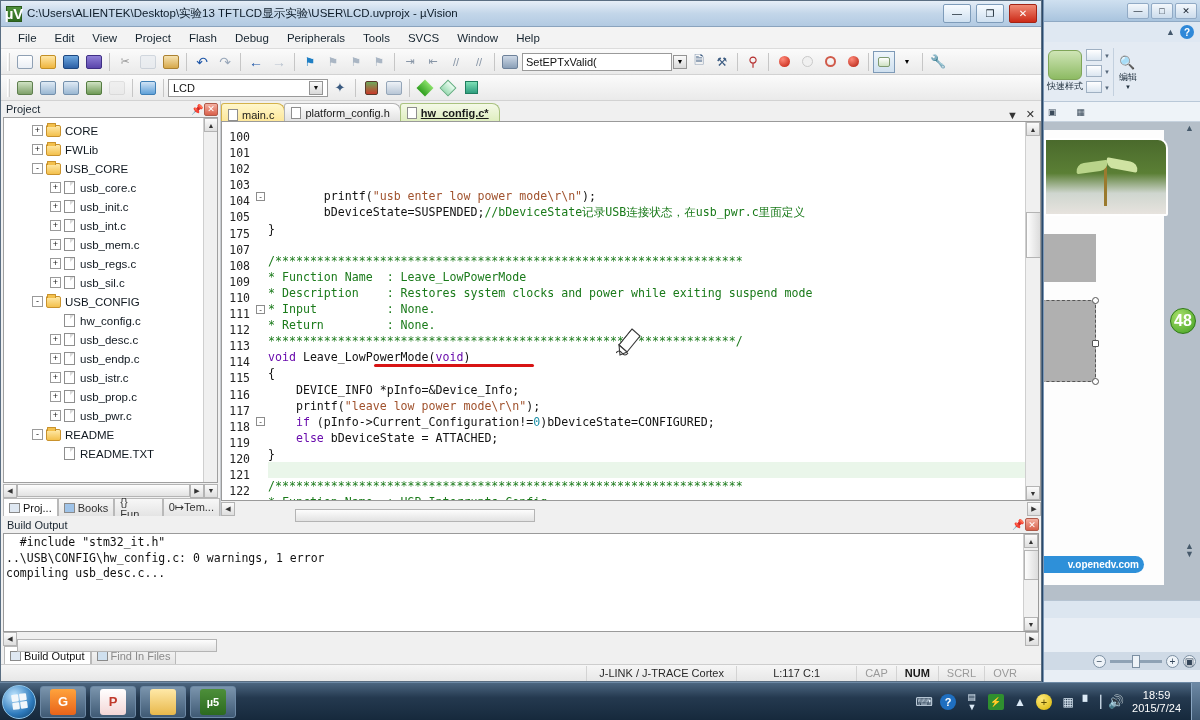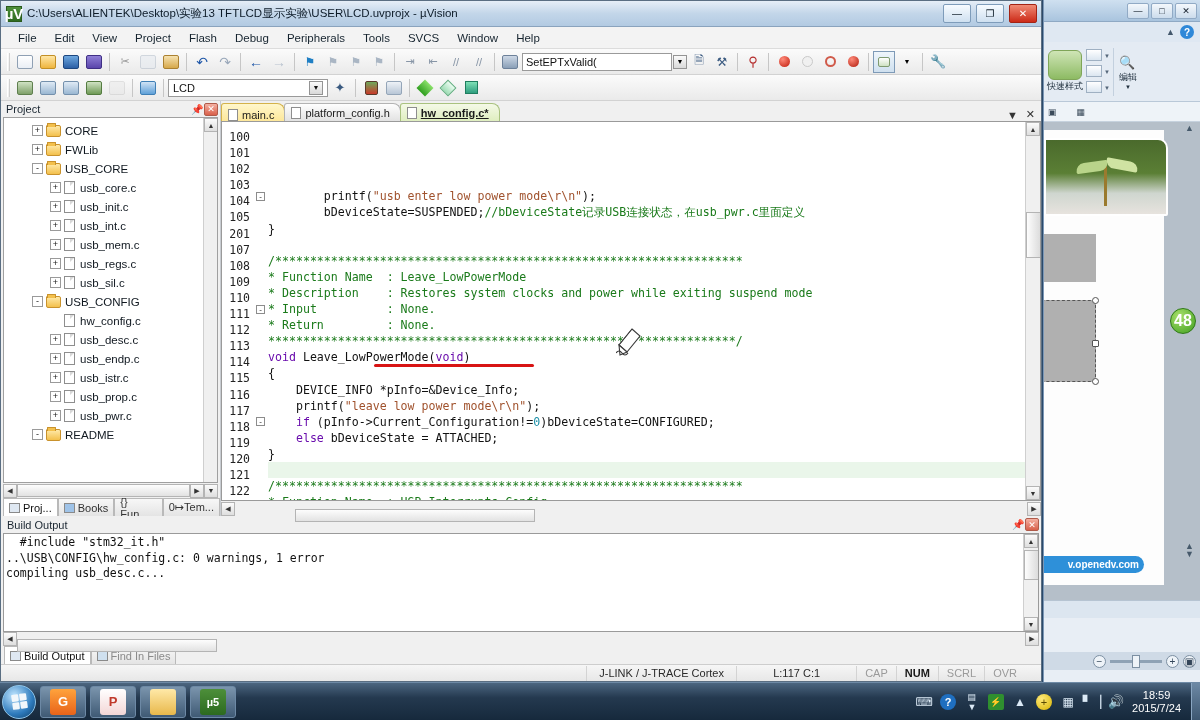--- a/index.html
+++ b/index.html
@@ -490,20 +490,25 @@
               <div class="node" style="padding-left: 46px;">
                 <span class="exp">+</span>
                 <span class="filedoc"></span>
                 <span>usb_pwr.c</span>
               </div>
               <div class="node" style="padding-left: 28px;">
                 <span class="exp">-</span>
                 <span class="folder"></span>
                 <span>README</span>
               </div>
+              <div class="node" style="padding-left: 46px;">
+                <span class="exp none"></span>
+                <span class="filedoc"></span>
+                <span>README.TXT</span>
+              </div>
             </div>
           <div id="tree-vscroll">
             <div class="sc-arrow">▲</div>
           </div>
         </div>
         <div id="tree-hscroll">
           <div class="sc-arrow">◀</div>
           <div class="h-thumb"></div>
           <div class="sc-arrow">▶</div>
           <div class="sc-arrow">▼</div>
@@ -547,21 +552,21 @@
         </div>
 
         <div id="code-area">
           <div id="gutter">
               <div class="ln">100</div>
               <div class="ln">101</div>
               <div class="ln">102</div>
               <div class="ln">103</div>
               <div class="ln">104</div>
               <div class="ln">105</div>
-              <div class="ln">201</div>
+              <div class="ln">175</div>
               <div class="ln">107</div>
               <div class="ln">108</div>
               <div class="ln">109</div>
               <div class="ln">110</div>
               <div class="ln">111</div>
               <div class="ln">112</div>
               <div class="ln">113</div>
               <div class="ln">114</div>
               <div class="ln">115</div>
               <div class="ln">116</div>

